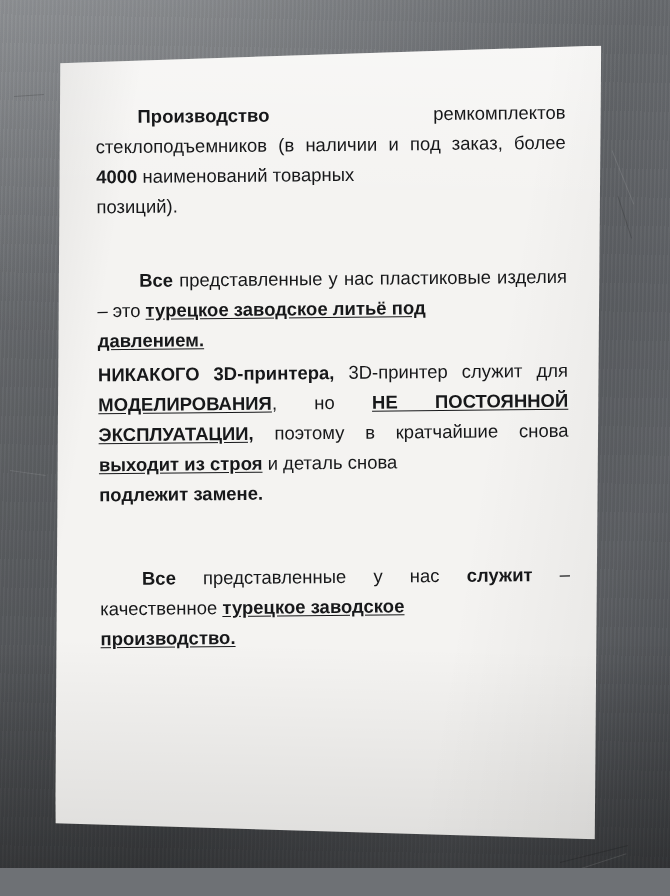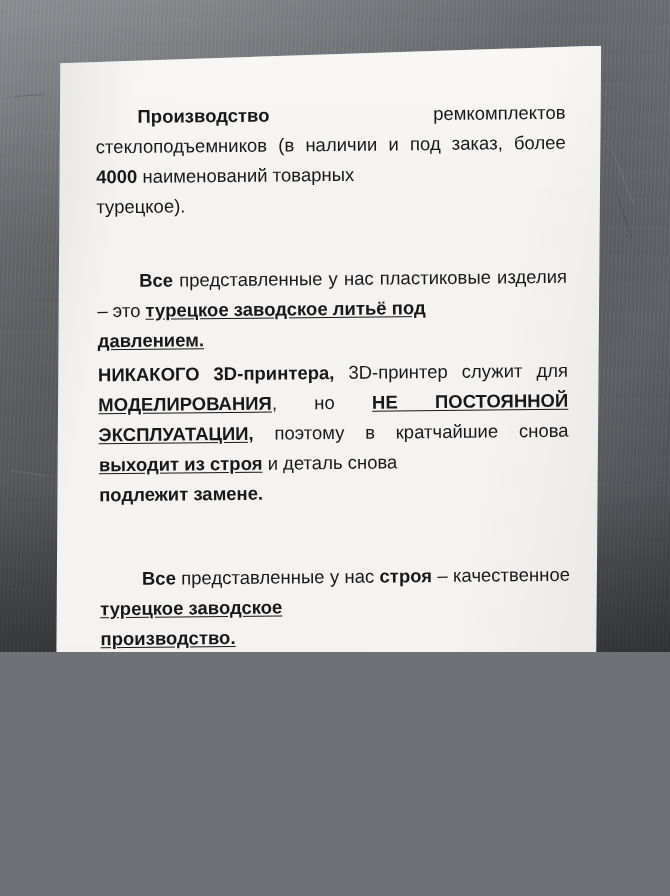--- a/index.html
+++ b/index.html
@@ -10,21 +10,21 @@
     width: 670px;
     height: 896px;
     overflow: hidden;
     font-family: "Liberation Sans", sans-serif;
     background: #6e7175;
   }
 
   #scene {
     position: relative;
     width: 670px;
-    height: 652px;
+    height: 868px;
     overflow: hidden;
   }
 
   
   .bg {
     position: absolute;
     inset: 0;
     background:
       linear-gradient(180deg, rgba(255,255,255,0.06) 0%, rgba(0,0,0,0.10) 35%, rgba(0,0,0,0.22) 100%),
       repeating-linear-gradient(92deg,
@@ -143,21 +143,21 @@
     <div id="paper-shade"></div>
 
     <div id="text-body">
 
       <p class="para">
         <span class="b">Производство</span><span> ремкомплектов</span>
         <span>стеклоподъемников (в наличии и под заказ,</span>
         <span>более </span><span class="b">4000</span><span> наименований товарных</span>
       </p>
       <p class="noindent lastline">
-        <span>турецкое).</span>
+        <span>позиций).</span>
       </p>
 
       <div class="gap-lg"></div>
 
       <p class="para">
         <span class="b">Все</span><span> представленные у нас пластиковые</span>
         <span>изделия – это </span><span class="bu">турецкое заводское литьё под</span>
       </p>
       <p class="noindent lastline">
         <span class="bu">давлением.</span>
@@ -171,21 +171,21 @@
         <span class="bu">ЭКСПЛУАТАЦИИ,</span><span> поэтому в кратчайшие</span>
         <span>снова </span><span class="bu">выходит из строя</span><span> и деталь снова</span>
       </p>
       <p class="noindent lastline">
         <span class="b">подлежит замене.</span>
       </p>
 
       <div class="gap-xl"></div>
 
       <p class="para">
-        <span class="b">Все</span><span> представленные у нас </span><span class="b">строя</span><span> –</span>
+        <span class="b">Все</span><span> представленные у нас </span><span class="b">служит</span><span> –</span>
         <span>качественное </span><span class="bu">турецкое заводское</span>
       </p>
       <p class="noindent lastline">
         <span class="bu">производство.</span>
       </p>
 
     </div>
   </div>
 </div>
 

